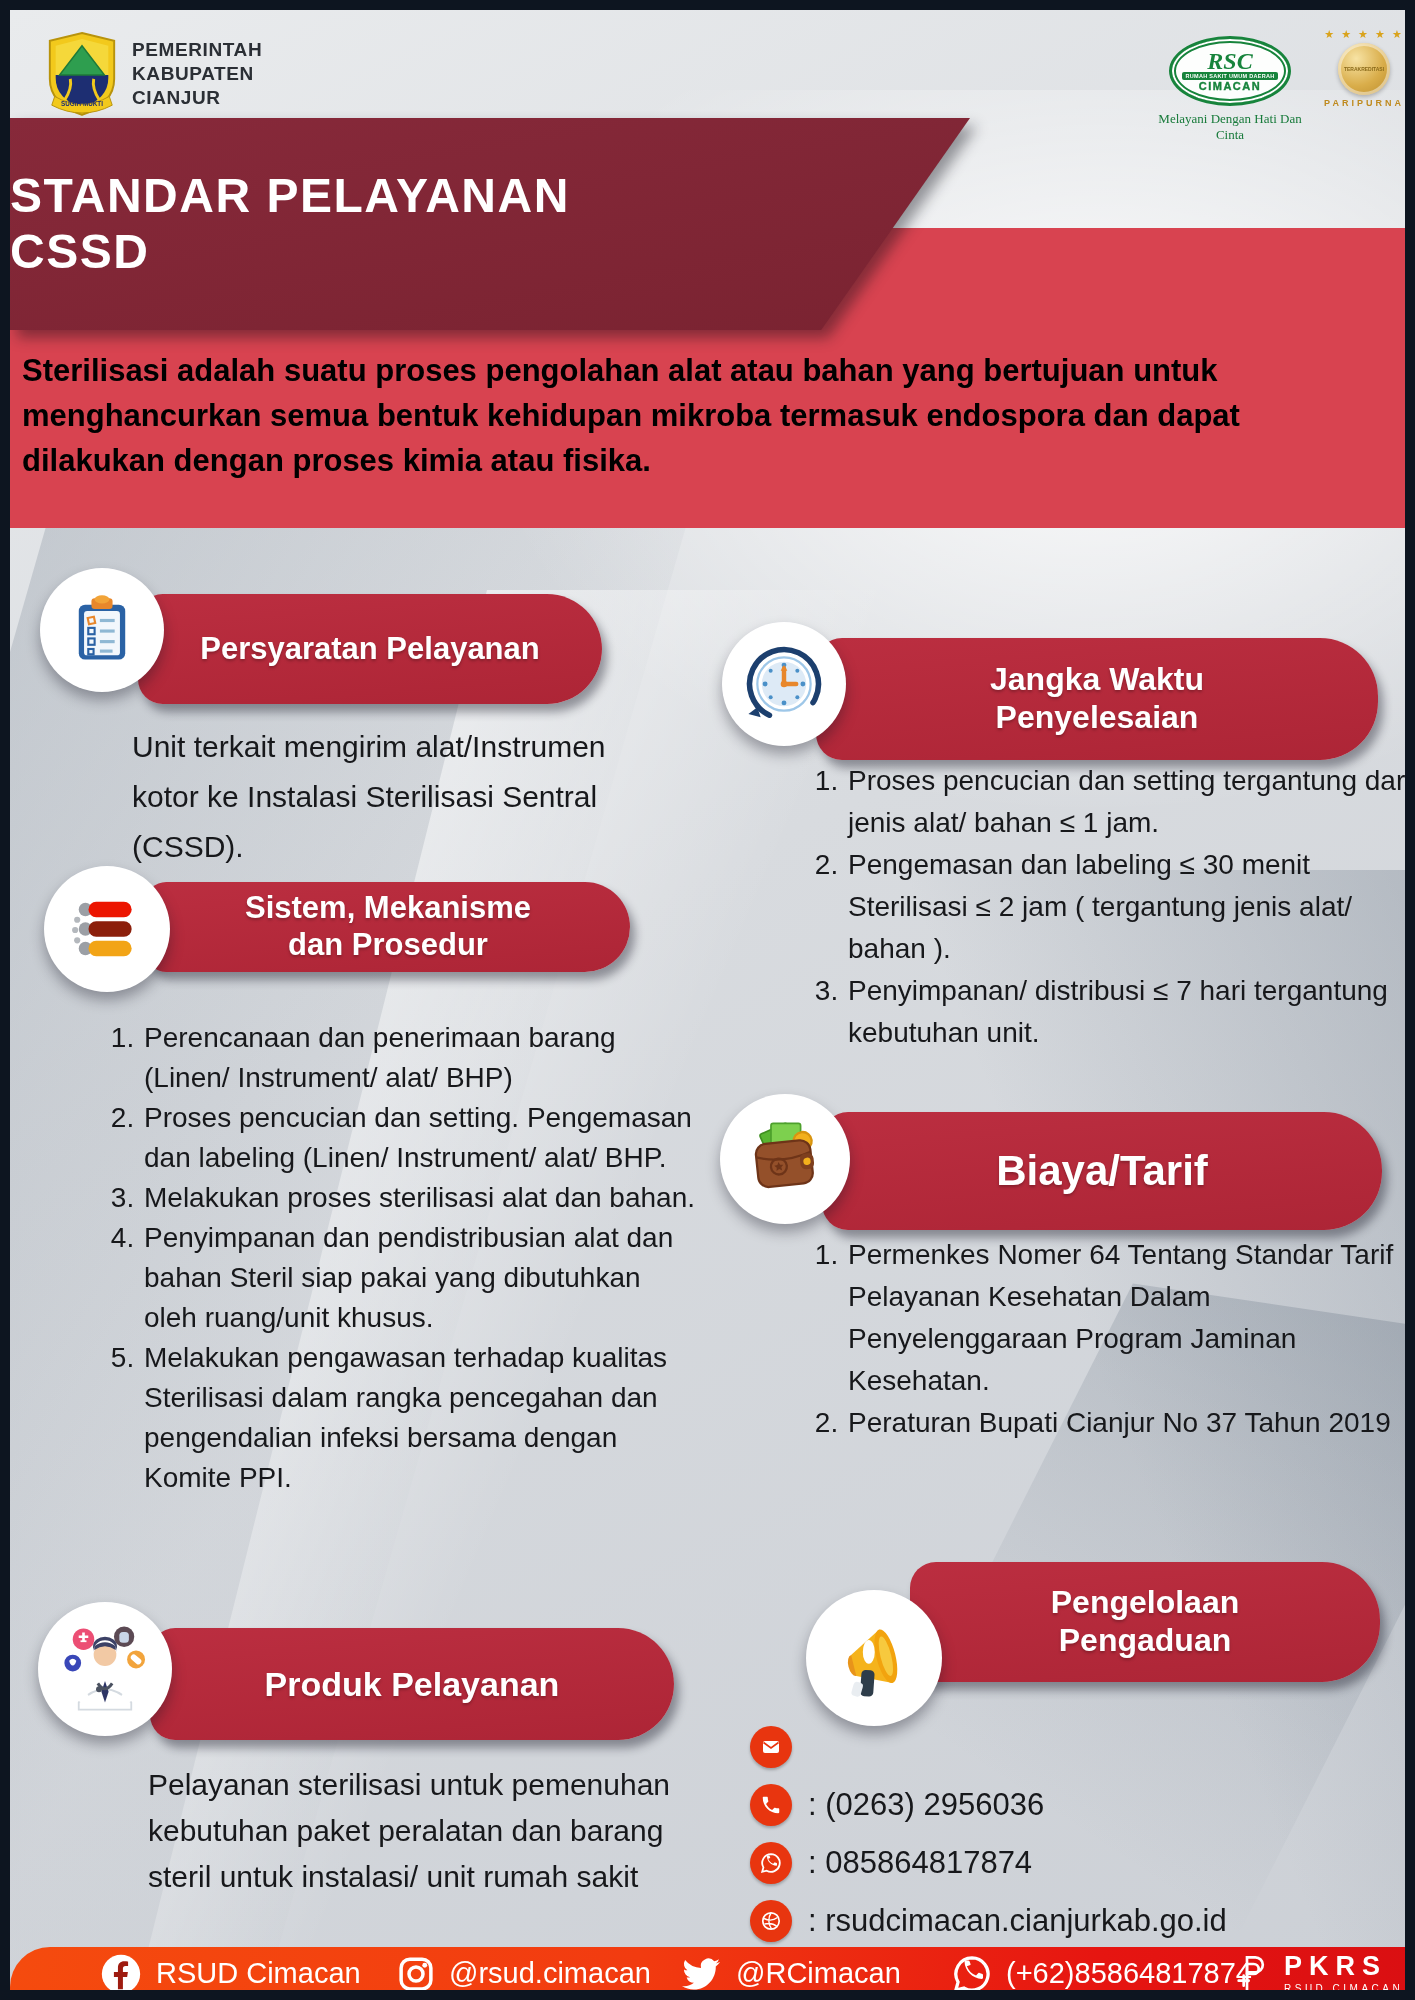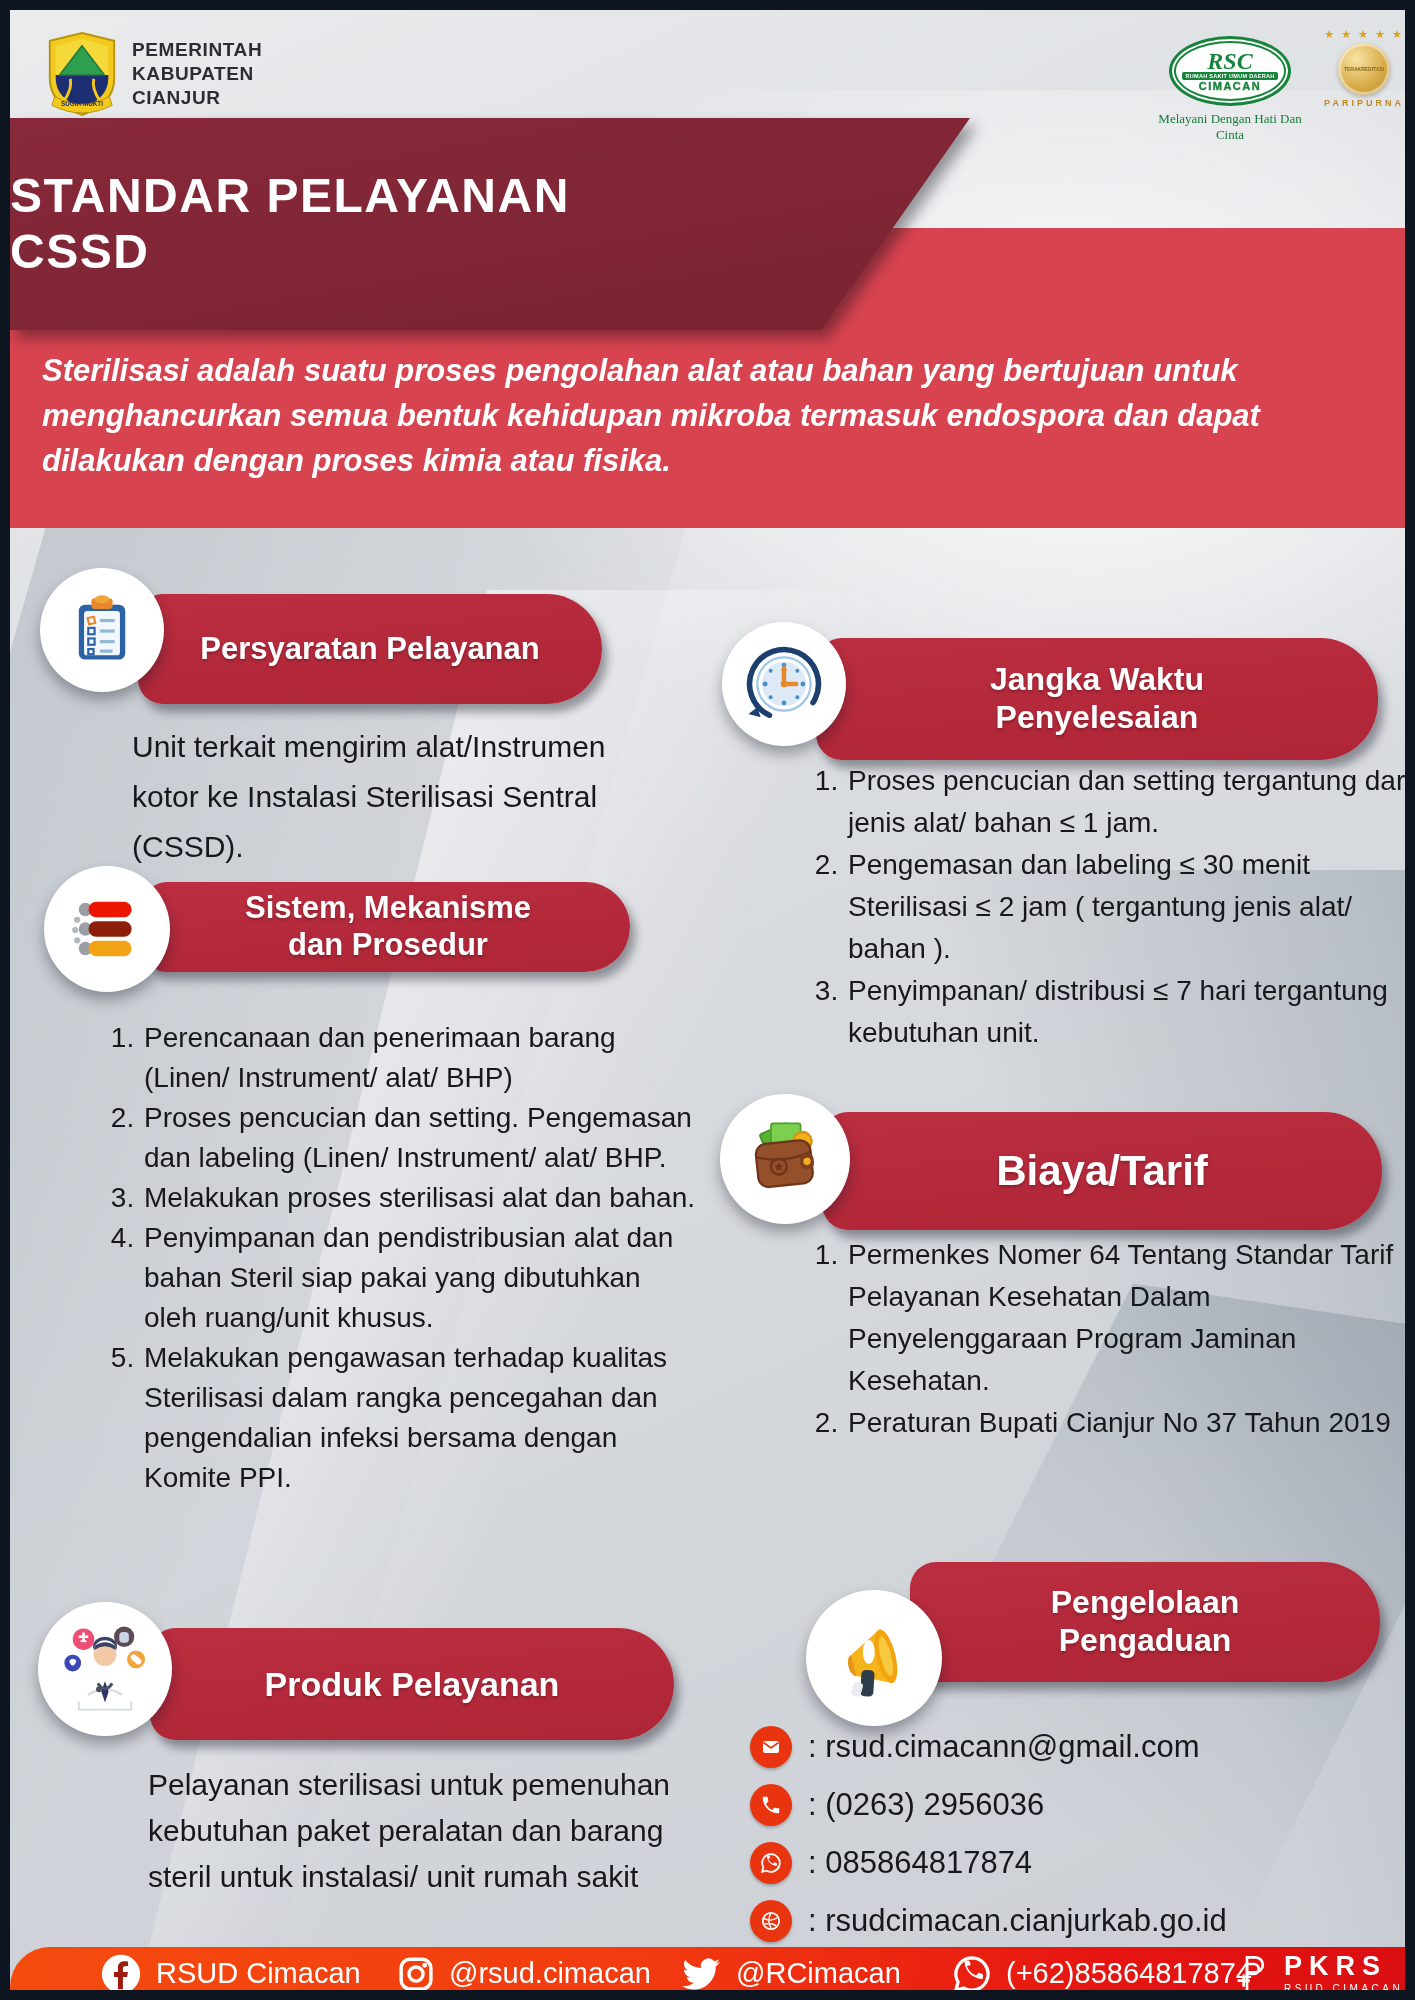--- a/index.html
+++ b/index.html
@@ -31,21 +31,21 @@
   .medal{position:absolute;left:1312px;top:18px;width:84px;text-align:center;}
   .medal-stars{color:#d9a31c;font-size:11px;letter-spacing:2px;}
   .medal-coin{width:52px;height:52px;margin:2px auto 0;border-radius:50%;
               background:radial-gradient(circle at 35% 30%, #f7e3a4, #d9ad4a 55%, #b98a2a);
               box-shadow:0 2px 4px rgba(0,0,0,.25), inset 0 0 0 3px rgba(255,255,255,.45);
               display:flex;align-items:center;justify-content:center;color:#8a6a1a;font-size:5px;font-weight:bold;}
   .medal-label{margin-top:3px;color:#bf8a1e;font-weight:bold;font-size:9px;letter-spacing:3px;}
 
   
   .red-band{position:absolute;left:0;top:218px;width:1395px;height:300px;background:#d84350;}
-  .red-band p{margin:0;padding:120px 55px 0 32px;color:#ffffff;font-weight:bold;font-size:31px;line-height:45px;font-style:italic;}
+  .red-band p{margin:0;padding:120px 55px 0 12px;color:#000000;font-weight:bold;font-size:31px;line-height:45px;}
   .title-wrap{position:absolute;left:0;top:108px;width:960px;height:212px;filter:drop-shadow(7px 8px 7px rgba(10,10,20,.40));}
   .title-shape{width:100%;height:100%;background:linear-gradient(170deg,#87293a,#7a2331);
                clip-path:polygon(0 0,100% 0,84.5% 100%,0 100%);
                display:flex;flex-direction:column;align-items:flex-start;justify-content:center;padding-right:120px;box-sizing:border-box;}
   .title-shape span{color:#fff;font-weight:800;font-size:48px;letter-spacing:1.5px;line-height:56px;}
 
   
   .icon-badge{position:absolute;background:#fff;border-radius:50%;box-shadow:0 8px 14px rgba(20,20,35,.35);
               display:flex;align-items:center;justify-content:center;z-index:3;}
   .ribbon{position:absolute;background:linear-gradient(175deg,#bb2e40,#ad2536);color:#fff;font-weight:bold;text-align:center;
@@ -281,21 +281,20 @@
     <span>Pengaduan</span>
   </div>
 
   <div class="contact-row" style="left:740px;top:1716px;">
     <span class="c-ic">
       <svg width="24" height="24" viewBox="0 0 24 24">
             <rect x="4" y="6" width="16" height="12" rx="2" fill="#fff"></rect>
             <path d="M4.5,7.5 L12,13 L19.5,7.5" stroke="#e8350f" stroke-width="1.6" fill="none"></path>
           </svg>
     </span>
-    <span class="val">: rsud.cimacann@gmail.com</span>
   </div>
   <div class="contact-row" style="left:740px;top:1774px;">
     <span class="c-ic">
       <svg width="22" height="22" viewBox="0 0 24 24">
             <path d="M6.62 10.79c1.44 2.83 3.76 5.14 6.59 6.59l2.2-2.21c.27-.27.67-.36 1.02-.24 1.12.37 2.33.57 3.57.57.55 0 1 .45 1 1V20c0 .55-.45 1-1 1-9.39 0-17-7.61-17-17 0-.55.45-1 1-1h3.5c.55 0 1 .45 1 1 0 1.25.2 2.45.57 3.57.11.35.03.74-.25 1.02l-2.2 2.2z" fill="#fff"></path>
           </svg>
     </span>
     <span class="val">: (0263) 2956036</span>
   </div>
   <div class="contact-row" style="left:740px;top:1832px;">

